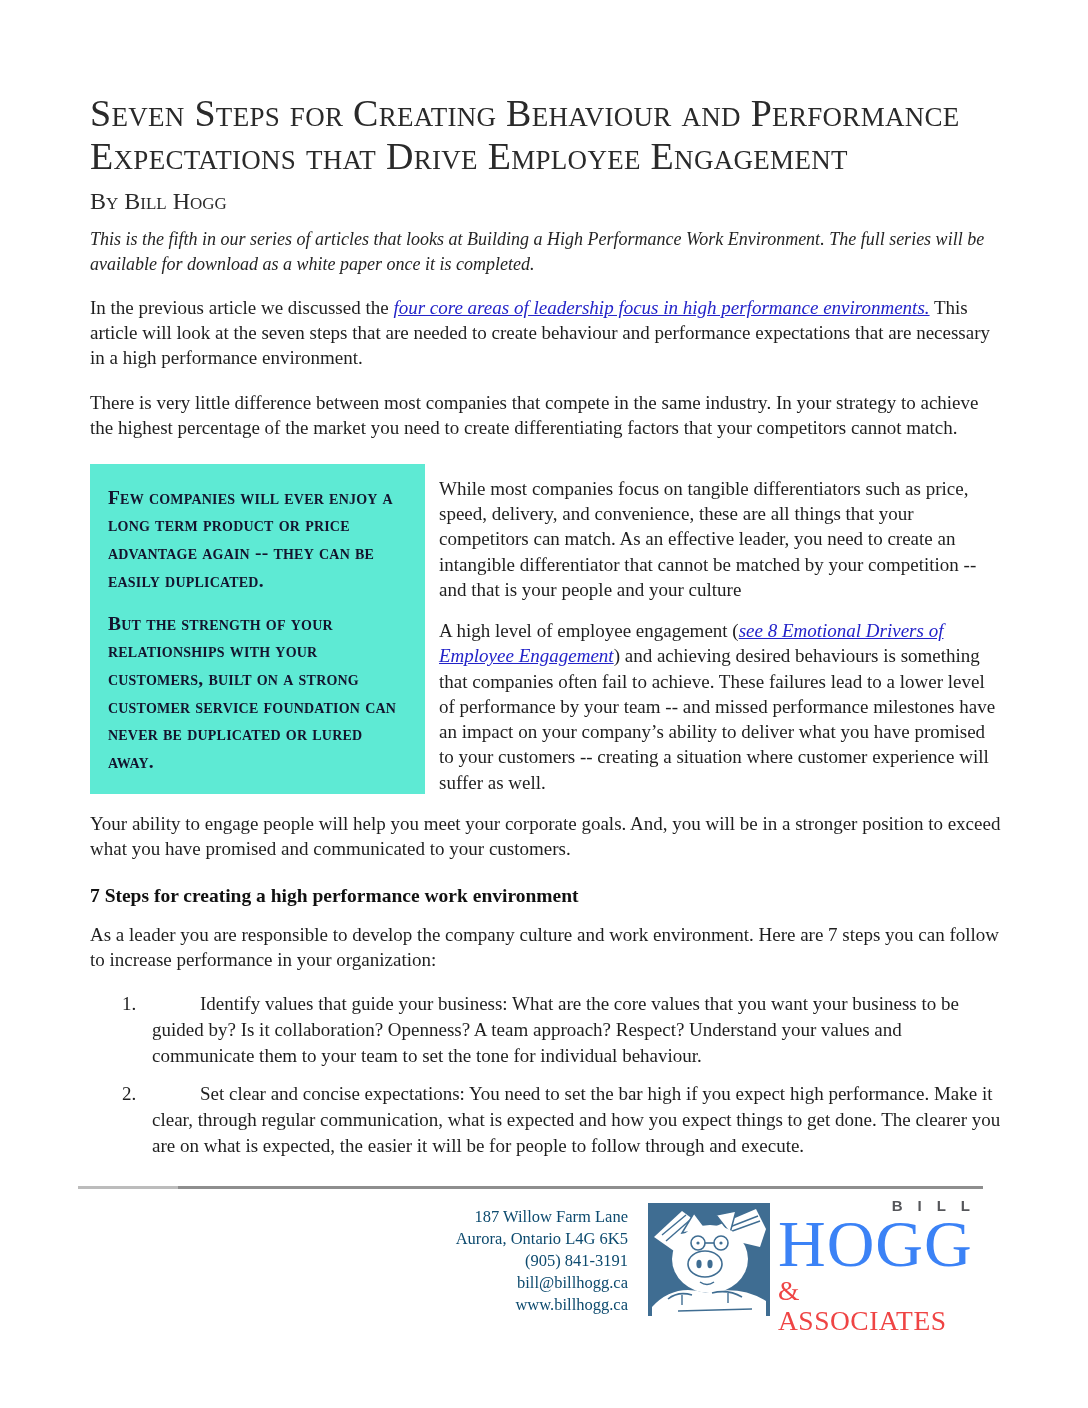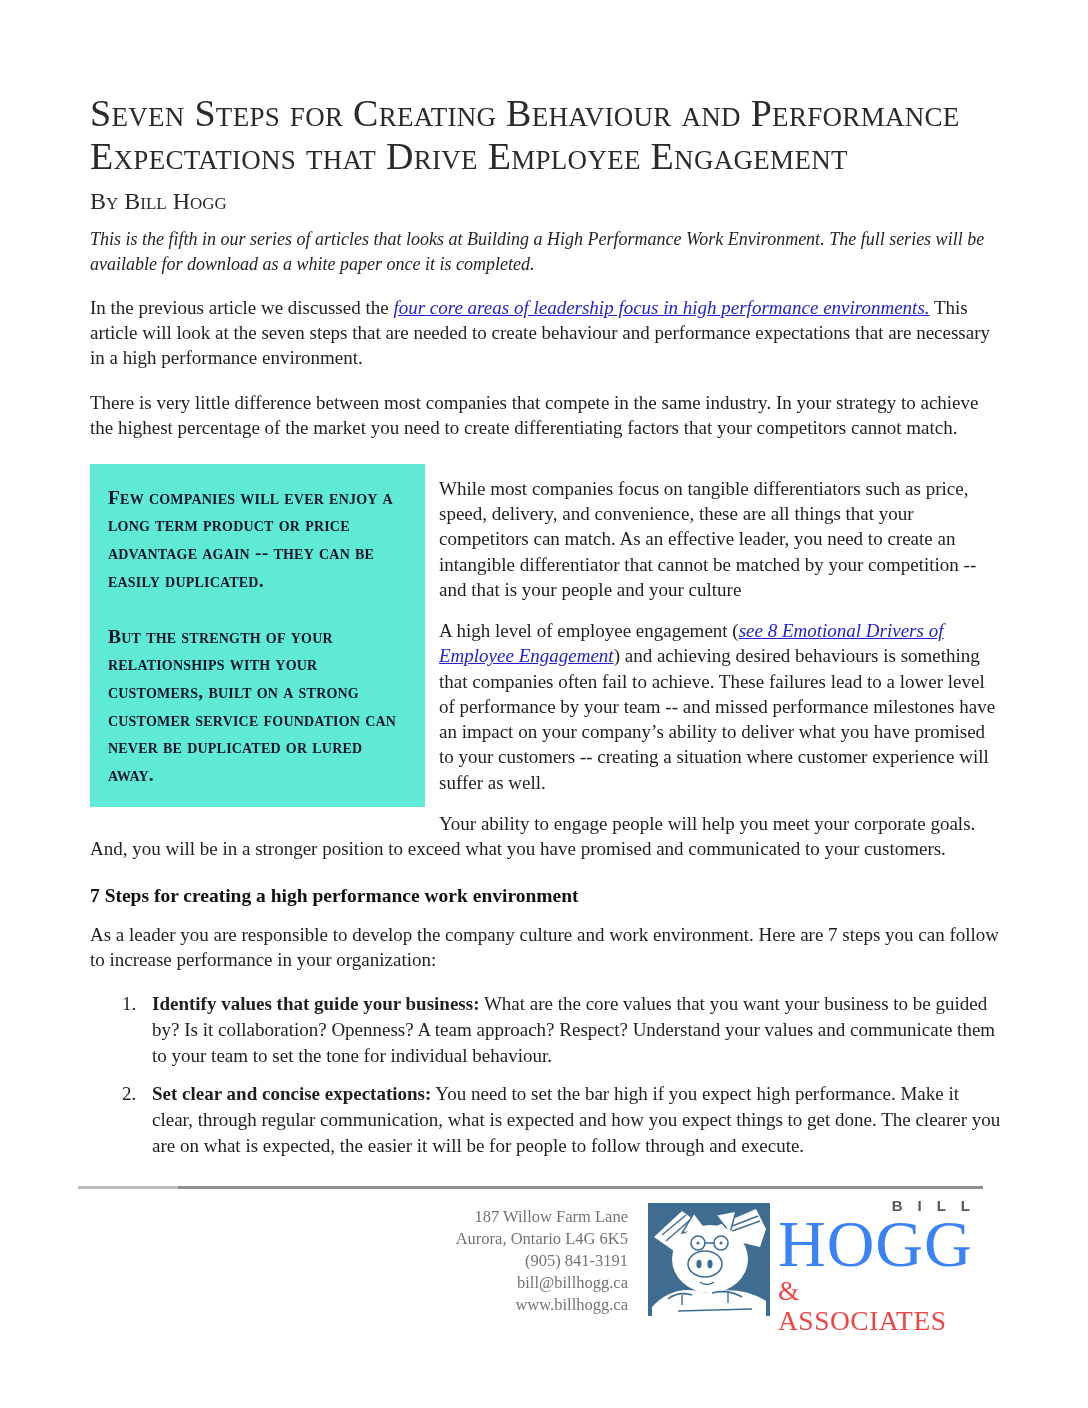--- a/index.html
+++ b/index.html
@@ -25,37 +25,37 @@
   }
   .two-col{margin-top:14px;display:flow-root;}
   .callout{
     float:left;width:299px;background:#5eead4;
     padding:20px 18px 18px 18px;margin:4px 14px 8px 0;
   }
   .callout p{
     margin:0;font-variant:small-caps;font-weight:bold;
     font-size:19.5px;line-height:1.42;color:#13132d;letter-spacing:0.2px;
   }
-  .callout p + p{margin-top:28px;}
+  .callout p + p{margin-top:15px;}
   .col-para{font-size:19px;line-height:1.33;margin-top:16px;margin-bottom:9px;}
   .section-heading{
     clear:both;font-weight:bold;font-size:19.5px;margin:14px 0 15px 0;color:#111;
   }
   .steps{margin-top:12px;}
   .step{display:flex;margin:12px 0 0 32px;font-size:19px;line-height:1.36;}
   .step .num{width:30px;flex:0 0 30px;}
   .step .body{flex:1;}
-  .step .lead{font-weight:bold;}
+  .step .lead{font-weight:normal;margin-left:48px;}
   .footer-rule{
     position:absolute;left:78px;top:1186px;width:905px;height:3px;
     background:linear-gradient(to right,#bcbcbc 0 100px,#8e8e8e 100px 100%);
   }
   .contact{
     position:absolute;left:318px;top:1206px;width:310px;text-align:right;
-    color:#737373;font-size:16.5px;line-height:22px;
+    color:#0c4a6e;font-size:16.5px;line-height:22px;
   }
   .logo-square{
     position:absolute;left:648px;top:1203px;width:122px;height:113px;
     background:#3f6d92;
   }
   .wordmark{position:absolute;left:778px;top:1198px;width:192px;}
   .brand-top{
     text-align:right;font-family:"Liberation Sans", sans-serif;
     font-size:15px;font-weight:bold;color:#55565a;
     letter-spacing:15px;margin-right:-15px;line-height:16px;

